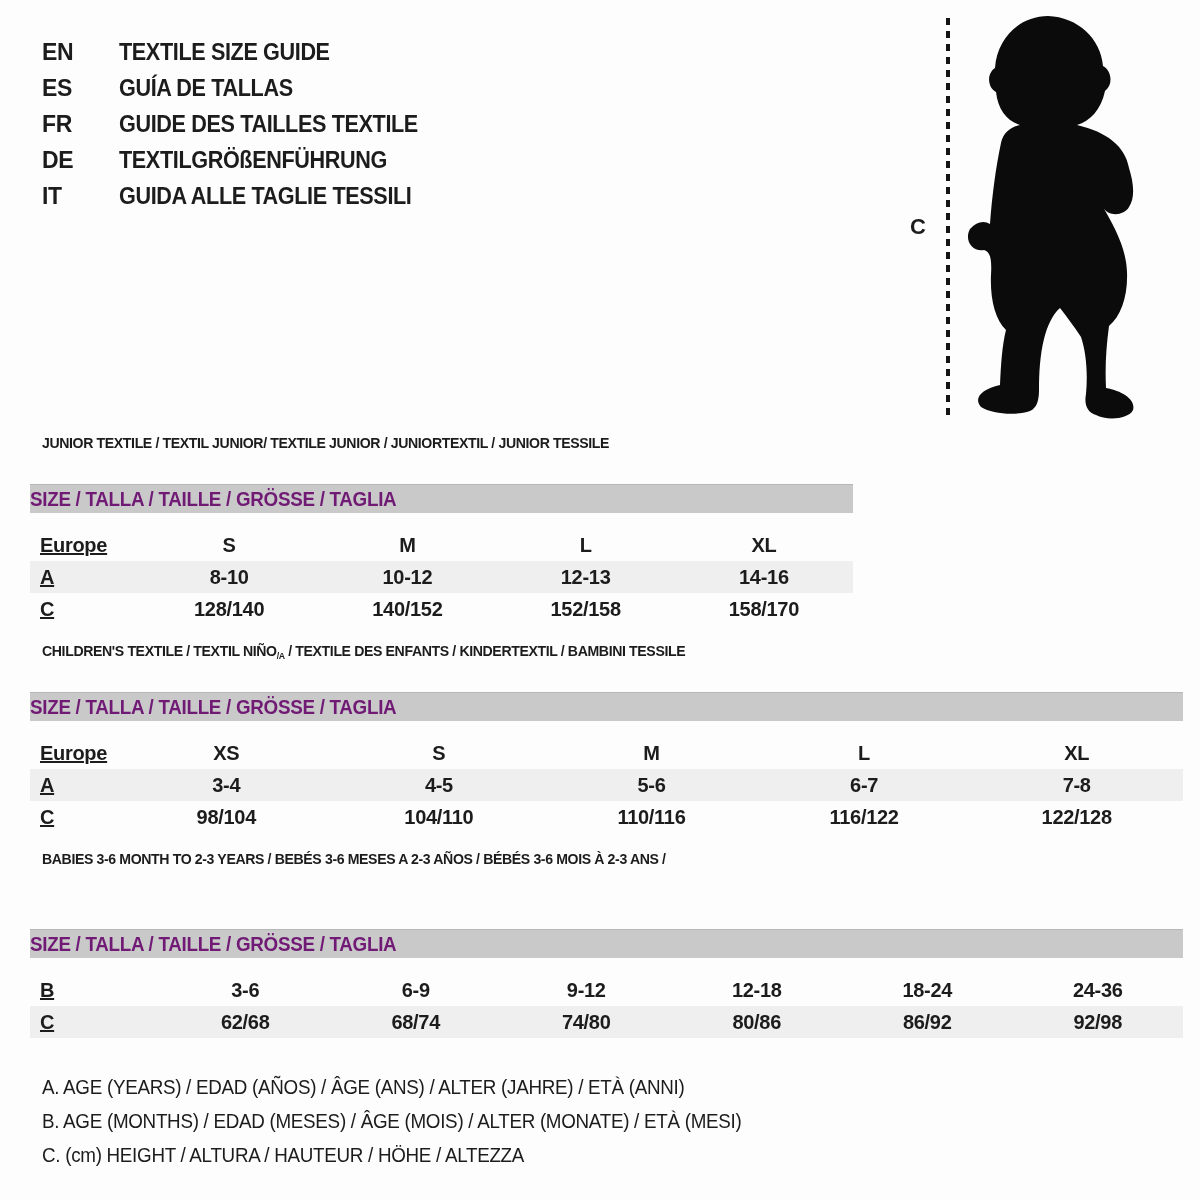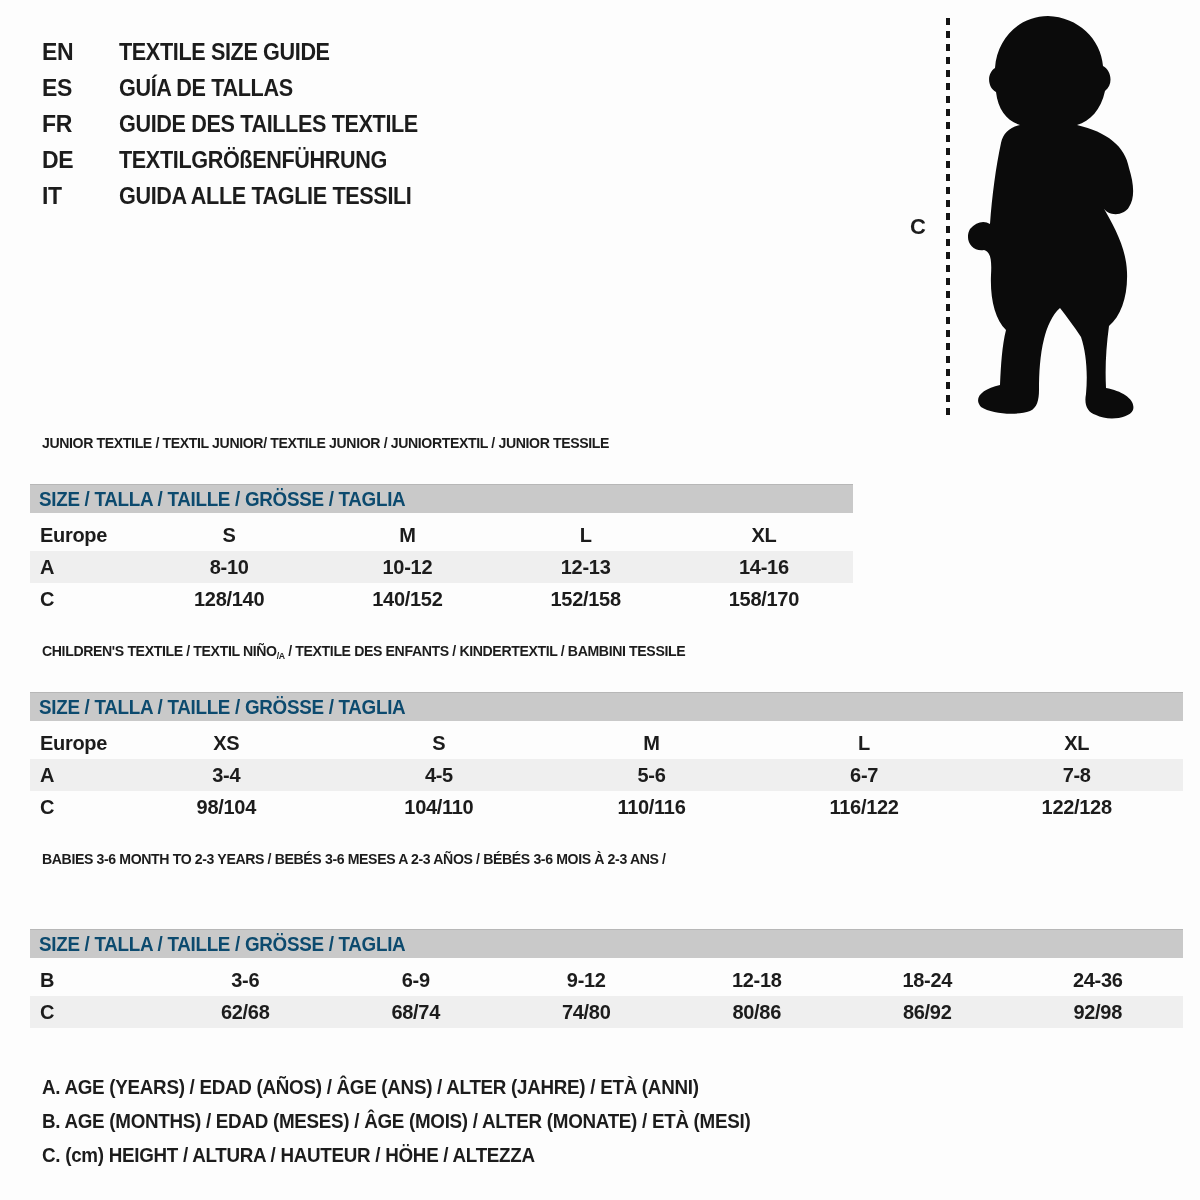--- a/index.html
+++ b/index.html
@@ -34,33 +34,33 @@
 
   
   .table { position:absolute; }
   #t-junior   { left:30px; top:484px; width:823px; }
   #t-children { left:30px; top:692px; width:1153px; }
   #t-babies   { left:30px; top:929px; width:1153px; }
   .band {
     height:29px; line-height:29px; background:#c9c9c9;
     border-top:1px solid #b7b7b7; box-sizing:border-box;
     font-size:20px; font-weight:bold; letter-spacing:-0.3px;
-    padding-left:9px; color:#0c4a6e; margin-bottom:6px;
+    color:#701a75; margin-bottom:16px;
   }
   .cellrow { display:flex; height:32px; align-items:center; font-size:20px; font-weight:bold; letter-spacing:-0.3px; }
   .cellrow.shaded { background:#efefef; }
-  .lbl { box-sizing:border-box; padding-left:10px; }
+  .lbl { box-sizing:border-box; padding-left:10px;text-decoration:underline; }
   #t-junior   .lbl { width:110px; }
   #t-children .lbl { width:90px; }
   #t-babies   .lbl { width:130px; }
   .val { flex:1; text-align:center; }
 
   
   .legend { position:absolute; left:42px; top:1070px; }
-  .legend-line { height:34px; line-height:34px; font-size:20px; font-weight:bold; letter-spacing:-0.3px; white-space:nowrap; }
+  .legend-line { height:34px; line-height:34px; font-size:20px; font-weight:normal; letter-spacing:-0.3px; white-space:nowrap; }
 </style>
 </head>
 <body>
 
 <div class="page">
 
   <div class="lang-list" id="langList">
       <div class="lang-row">
         <span class="lang-code">EN</span>
         <span class="cond">TEXTILE SIZE GUIDE</span>

